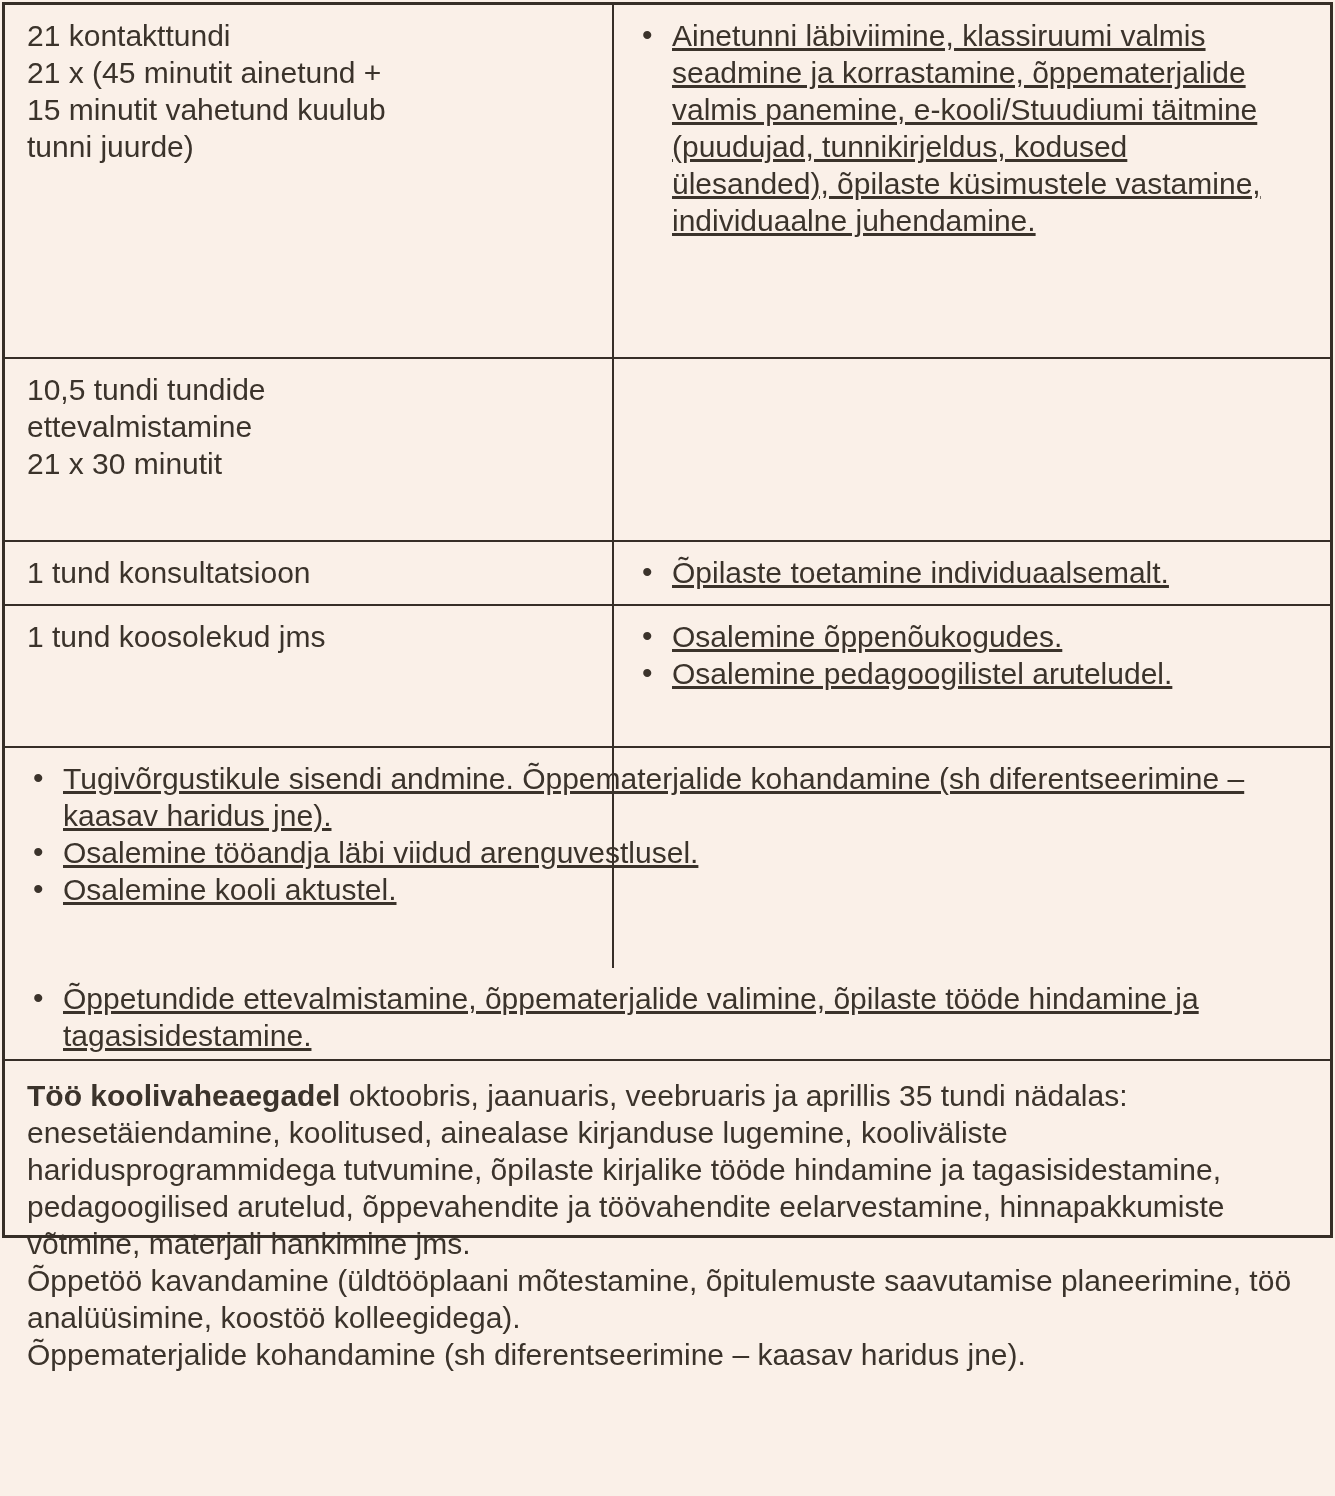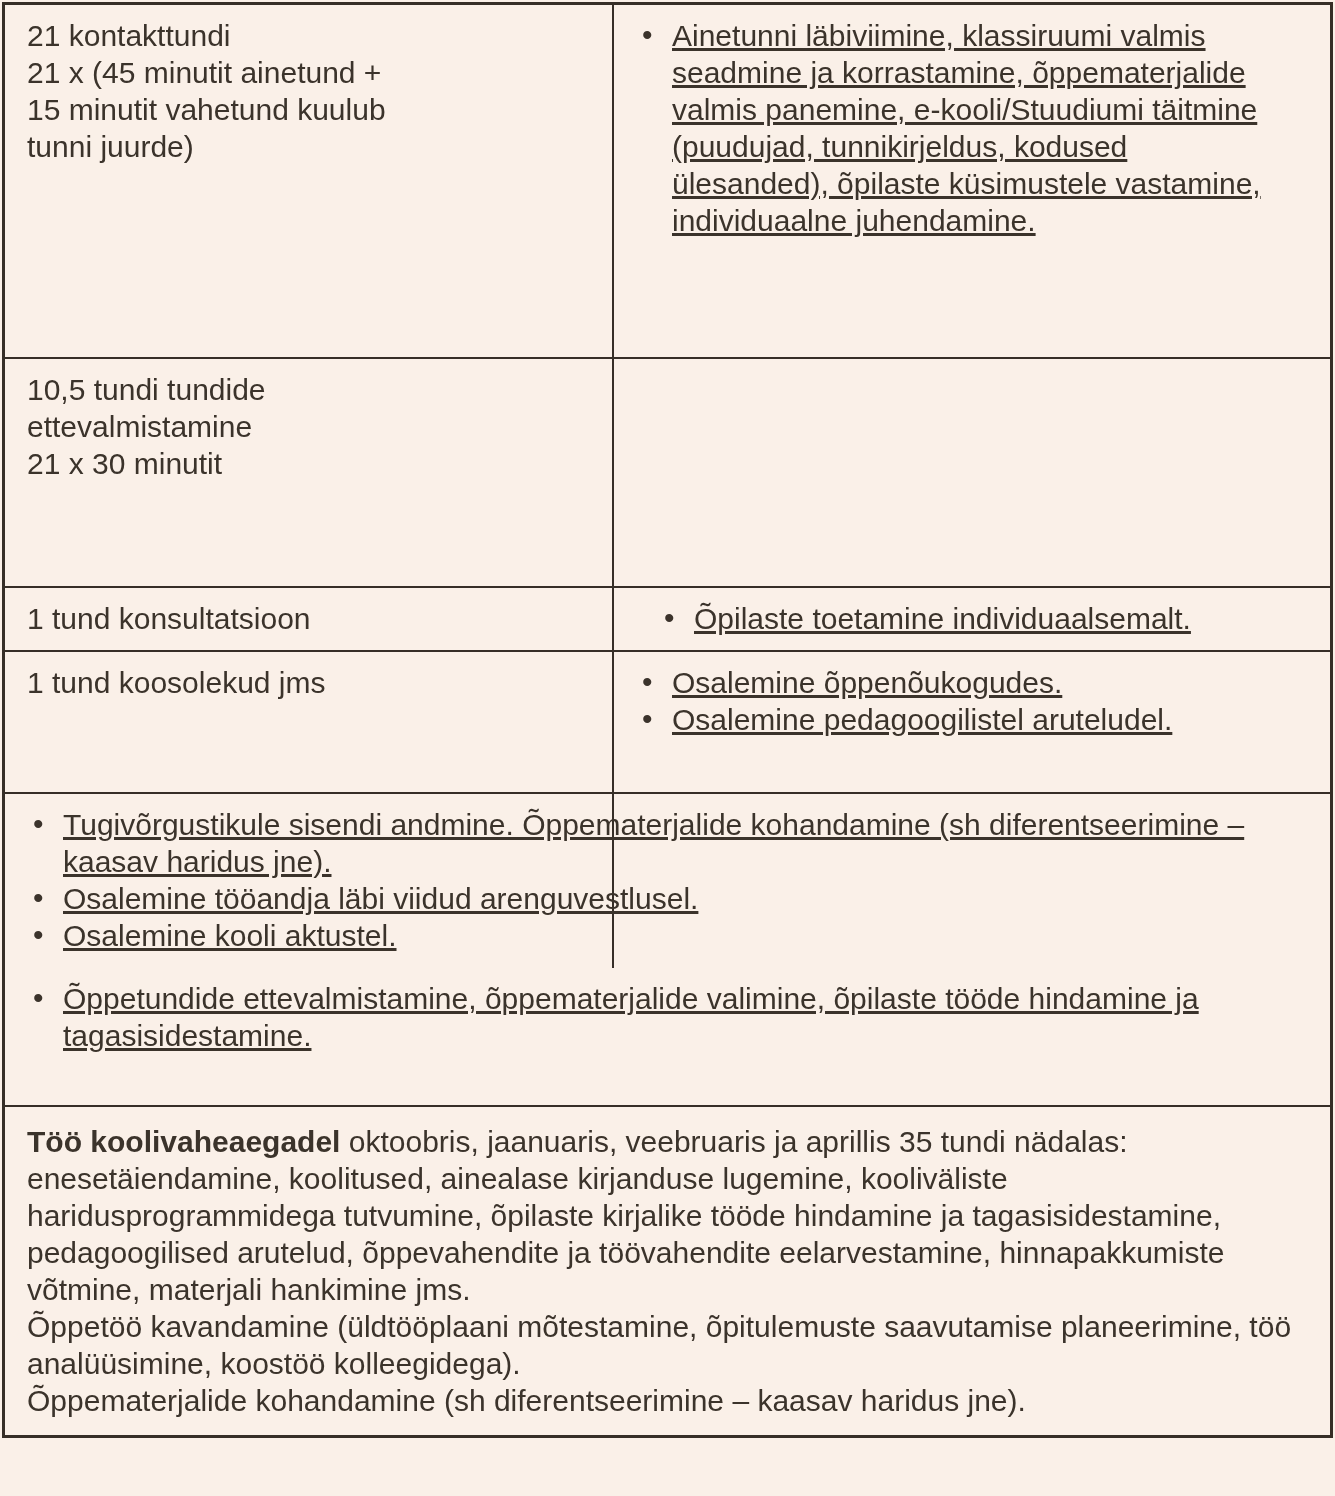--- a/index.html
+++ b/index.html
@@ -15,33 +15,33 @@
     background: var(--bg);
     color: var(--text);
     font-family: "Liberation Sans", "DejaVu Sans", sans-serif;
     font-size: 30px;
     line-height: 37px;
     position: relative;
   }
   .table {
     position: absolute;
     left: 2px; top: 2px;
-    width: 1331px; height: 1436px;
+    width: 1331px; height: 1236px;
     border: 3px solid var(--line);
     display: flex;
     flex-direction: column;
     background: var(--bg);
   }
   .row {
     display: flex;
     border-bottom: 2px solid var(--line);
   }
   .row-1 { min-height: 354px; }
   .row-2 { min-height: 183px; flex-direction: column; }
-  .row-3 { min-height: 64px; gap: 22px; }
+  .row-3 { min-height: 64px; }
   .row-4 { min-height: 142px; }
   .row-5 { min-height: 313px; }
   .cell-left {
     width: 609px;
     flex: 0 0 609px;
     border-right: 2px solid var(--line);
     padding: 12px 20px 12px 22px;
   }
   .cell-right {
     flex: 1;

